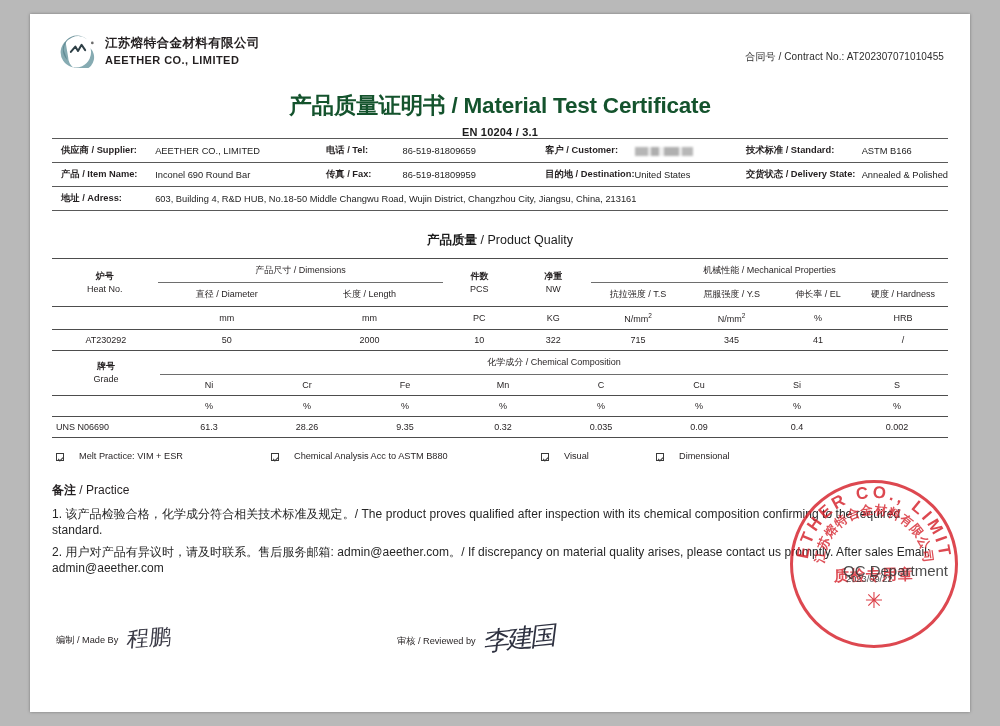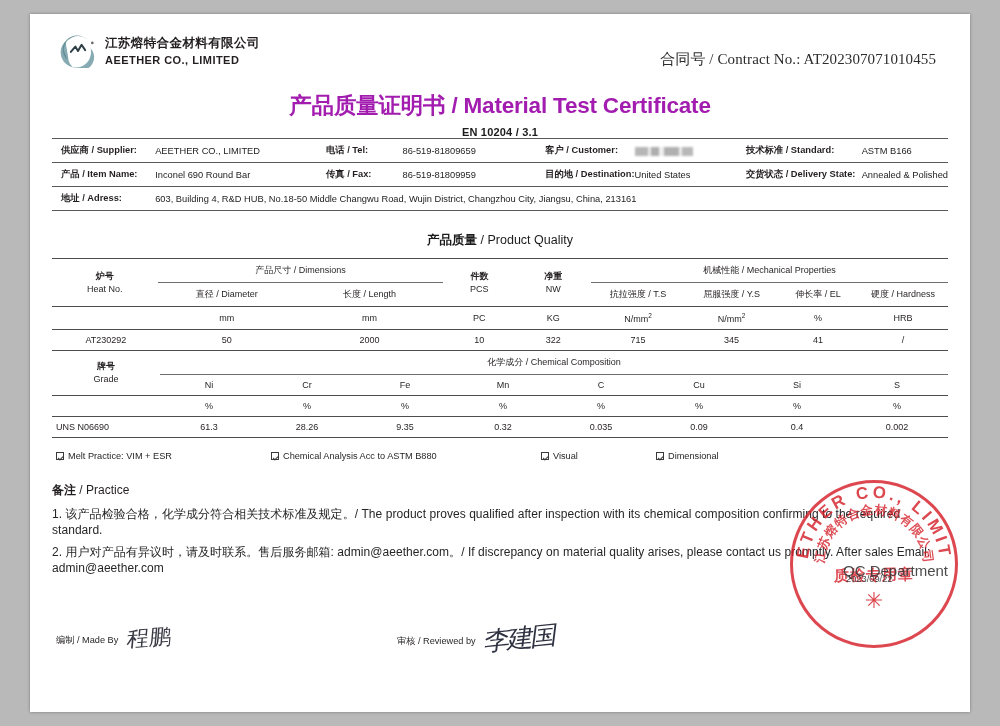--- a/index.html
+++ b/index.html
@@ -18,25 +18,25 @@
     box-shadow:0 0 3px rgba(0,0,0,.35);
   }
   .inner { position:absolute; left:22px; top:18px; width:896px; }
 
   
   .hdr { position:relative; height:52px; }
   .logo-wrap { position:absolute; left:8px; top:2px; display:flex; align-items:center; }
   .logo-mark { width:36px; height:34px; position:relative; margin-right:9px; }
   .brand-cn { font-size:12.5px; font-weight:bold; letter-spacing:.4px; color:#231f20; line-height:15px; }
   .brand-en { font-size:11px; font-weight:bold; letter-spacing:.45px; color:#231f20; line-height:14px; margin-top:2px;}
-  .contract { position:absolute; right:12px; top:18px; font-size:15px; color:#2c2c2c; letter-spacing:.1px; white-space:nowrap;font-family:Liberation Serif, serif; }
+  .contract { position:absolute; right:4px; top:18px; font-size:10px; color:#2c2c2c; letter-spacing:.1px; white-space:nowrap; }
 
   
   .title-block { text-align:center; margin-top:6px; }
-  .title-main { font-size:22.5px; font-weight:bold; letter-spacing:-.2px; color:#a21caf; }
+  .title-main { font-size:22.5px; font-weight:bold; letter-spacing:-.2px; color:#14532d; }
   .title-sub { font-size:11px; font-weight:bold; margin-top:5px; color:#1b1b1b; letter-spacing:.2px;}
   .section-h { text-align:center; font-size:12.5px; margin-top:15px; margin-bottom:7px; color:#1b1b1b; }
   .section-h .cn { font-weight:bold; }
   .section-h.pq { margin-top:21px; margin-bottom:9px; }
 
   
   table { border-collapse:collapse; width:100%; }
   .basic { font-size:9.3px; }
   .basic td { padding:5px 0 5px 0; vertical-align:middle; white-space:nowrap; }
   .basic tr { border-bottom:1px solid #595959; }
@@ -55,21 +55,21 @@
   .dt td { padding:5px 2px; }
   .hl-top { border-top:1.4px solid #4d4d4d; }
   .hl-bot { border-bottom:1.4px solid #4d4d4d; }
   .grp { border-bottom:1px solid #6e6e6e; }
   .cn-b { font-weight:bold; }
   .two-line { line-height:13px; }
   sup { font-size:6.5px; vertical-align:super; }
 
   
   .checks { display:flex; font-size:9.2px; margin-top:13px; padding-left:4px; }
-  .chk { display:flex; align-items:center; }
+  .chk { display:flex; align-items:flex-end;gap:11px; }
   .chk .box {
     display:inline-block; width:8px; height:8px; border:1px solid #3a3a3a;
     margin-right:4px; position:relative; flex:none;
   }
   .chk .box::after {
     content:""; position:absolute; left:1px; top:3.2px; width:4.4px; height:1.9px;
     border-left:1.1px solid #3a3a3a; border-bottom:1.1px solid #3a3a3a;
     transform:rotate(-45deg);
   }
 

